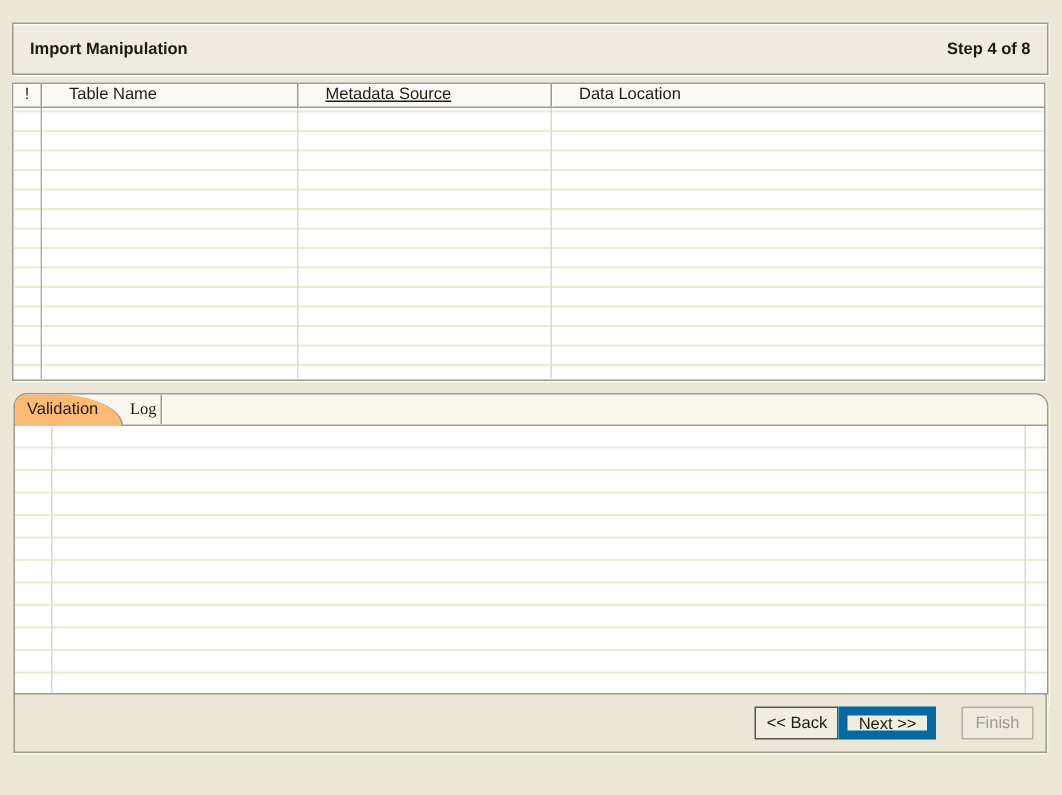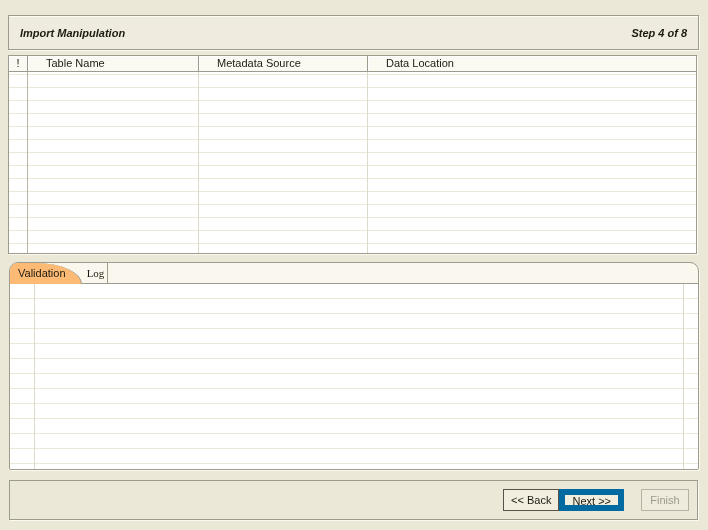--- a/index.html
+++ b/index.html
@@ -14,41 +14,41 @@
 
   
   .title-box {
     left:8px; top:15px; width:691px; height:35px;
     background:#efecdf;
     border:1px solid #9d9b8d;
     box-shadow: inset 0 1px 0 #fdfcf5, 1px 1px 0 #fbfaf0;
     display:flex; align-items:center; justify-content:space-between;
     padding:0 11px;
   }
-  .title-box .bold { font-weight:bold;font-style:italic; }
+  .title-box .bold { font-weight:bold; }
 
   
   .tbl {
     left:8px; top:55px; width:689px; height:199px;
     border:1px solid #9d9b8d; background:#fff;
     box-shadow: 1px 1px 0 #fbfaf0;
   }
   .tbl-head {
     display:flex; height:16px;
     background:#fbfaf2;
     border-bottom:1px solid #9d9b8d;
     box-shadow: inset 1px 1px 0 #ffffff;
   }
   .th {
     padding-left:18px; line-height:15px; white-space:nowrap; overflow:hidden;
   }
   .th + .th { border-left:1px solid #9d9b8d; box-shadow: inset 1px 0 0 #ffffff; }
   .c0 { width:18px; padding-left:0; text-align:center; }
   .c1 { width:171px; }
-  .c2 { width:169px; }
+  .c2 { width:169px;text-decoration:underline; }
   .c3 { flex:1; }
   .tbl-body {
     position:absolute; left:0; top:16px; right:0; bottom:0;
     background-image: linear-gradient(to bottom, transparent 0 12px, #ece8d8 12px 13px);
     background-size: 100% 13px; background-position: 0 3px;
   }
   .vline { position:absolute; top:0; bottom:0; width:1px; }
   .v-alert  { left:18px;  background:#b6b4a8; }
   .v-col2   { left:189px; background:#dcd9ca; }
   .v-col3   { left:358px; background:#dcd9ca; }
@@ -83,21 +83,21 @@
     border-top:1px solid #9d9b8d;
     background-color:#fff;
     background-image: linear-gradient(to bottom, transparent 0 14px, #ece8d8 14px 15px);
     background-size:100% 15px;
   }
   .v-panel-left  { left:24px;  background:#dcd9ca; }
   .v-panel-right { left:673px; background:#dcd9ca; }
 
   
   .btnbar {
-    left:9px; top:480px; width:689px; height:40px;
+    left:9px; top:462px; width:689px; height:40px;
     border:1px solid #9d9b8d;
     background:#ebe8d8;
     box-shadow: 1px 1px 0 #fbfaf0;
     display:flex; align-items:center; justify-content:flex-end;
     padding-right:8px;
   }
   button {
     font-family:"Liberation Sans", sans-serif; font-size:11px; color:#1c1b12;
     height:22px; min-width:52px; padding:0 7px;
     background:#f1eee0;

